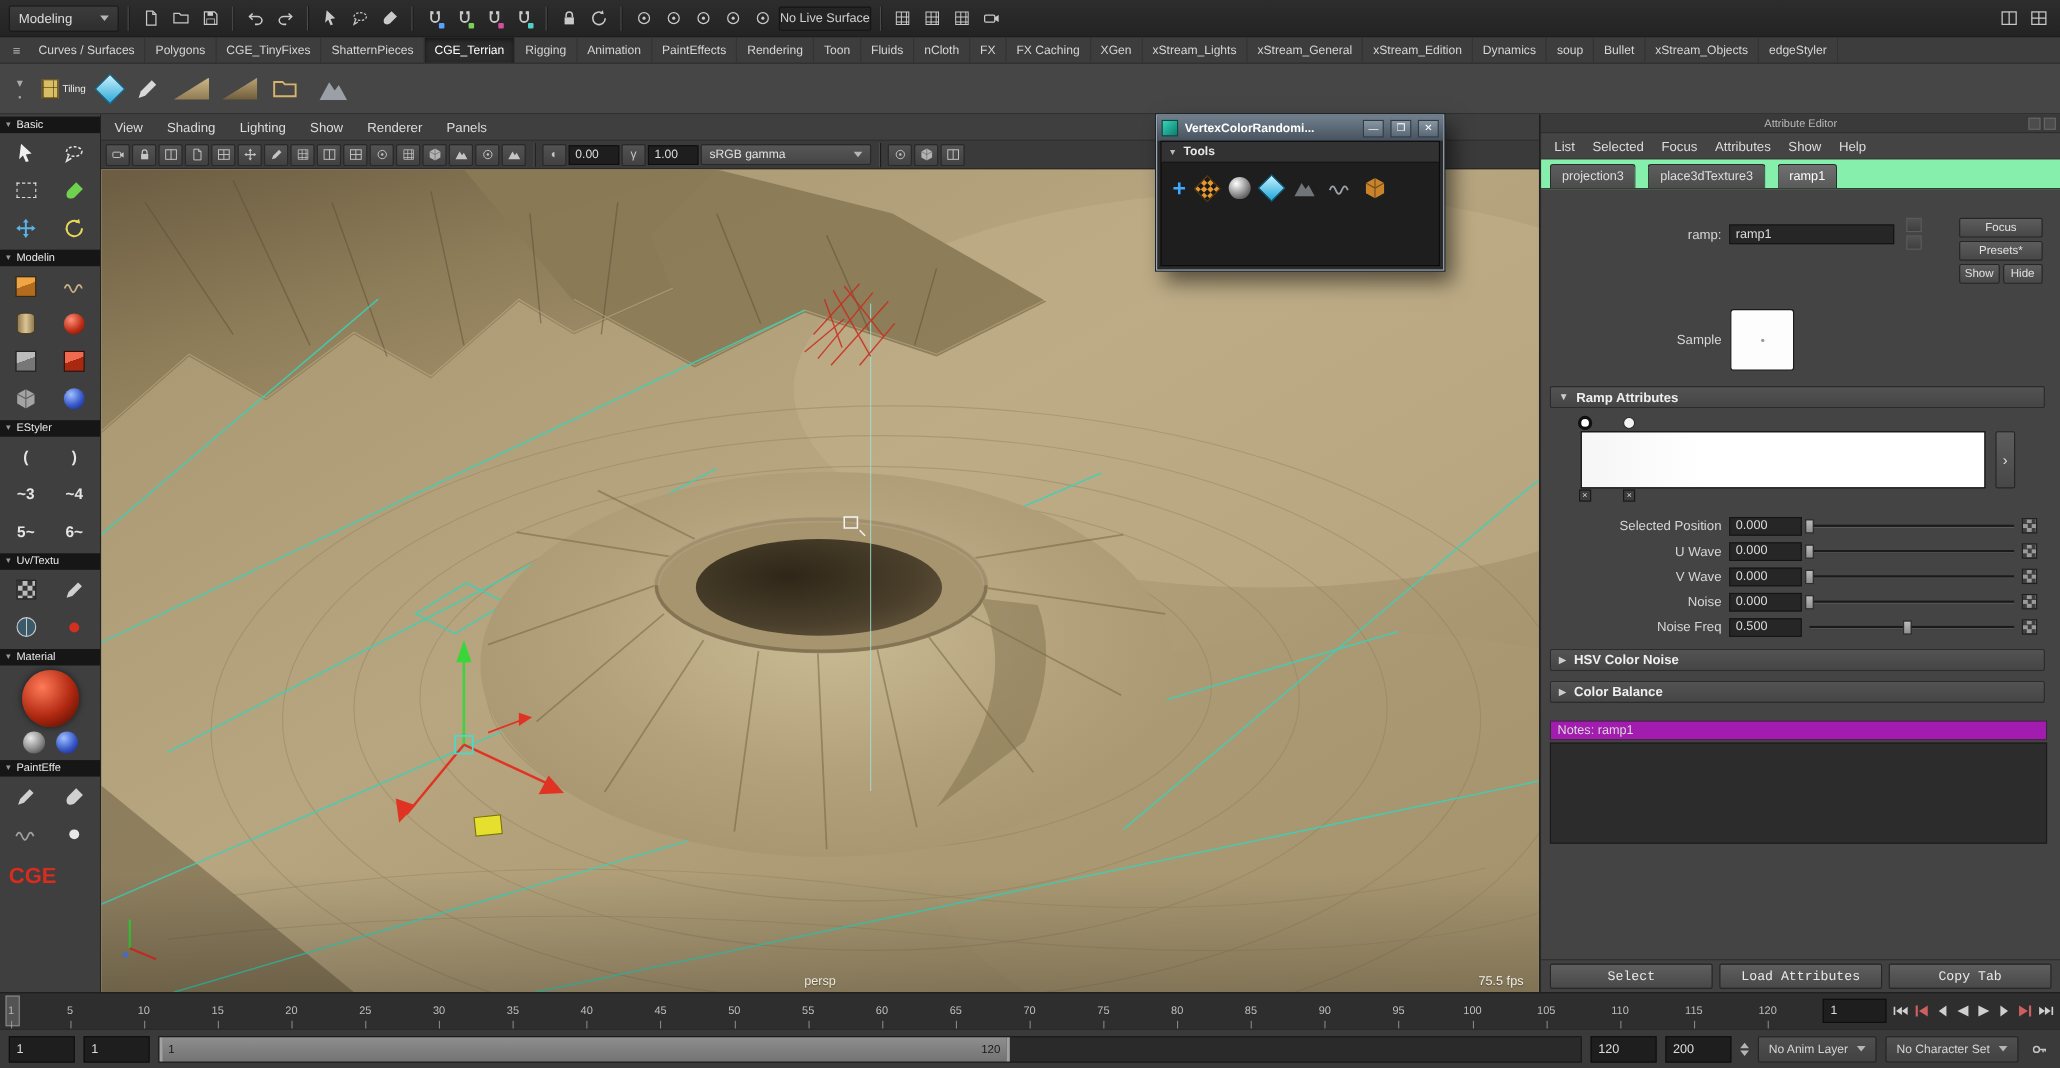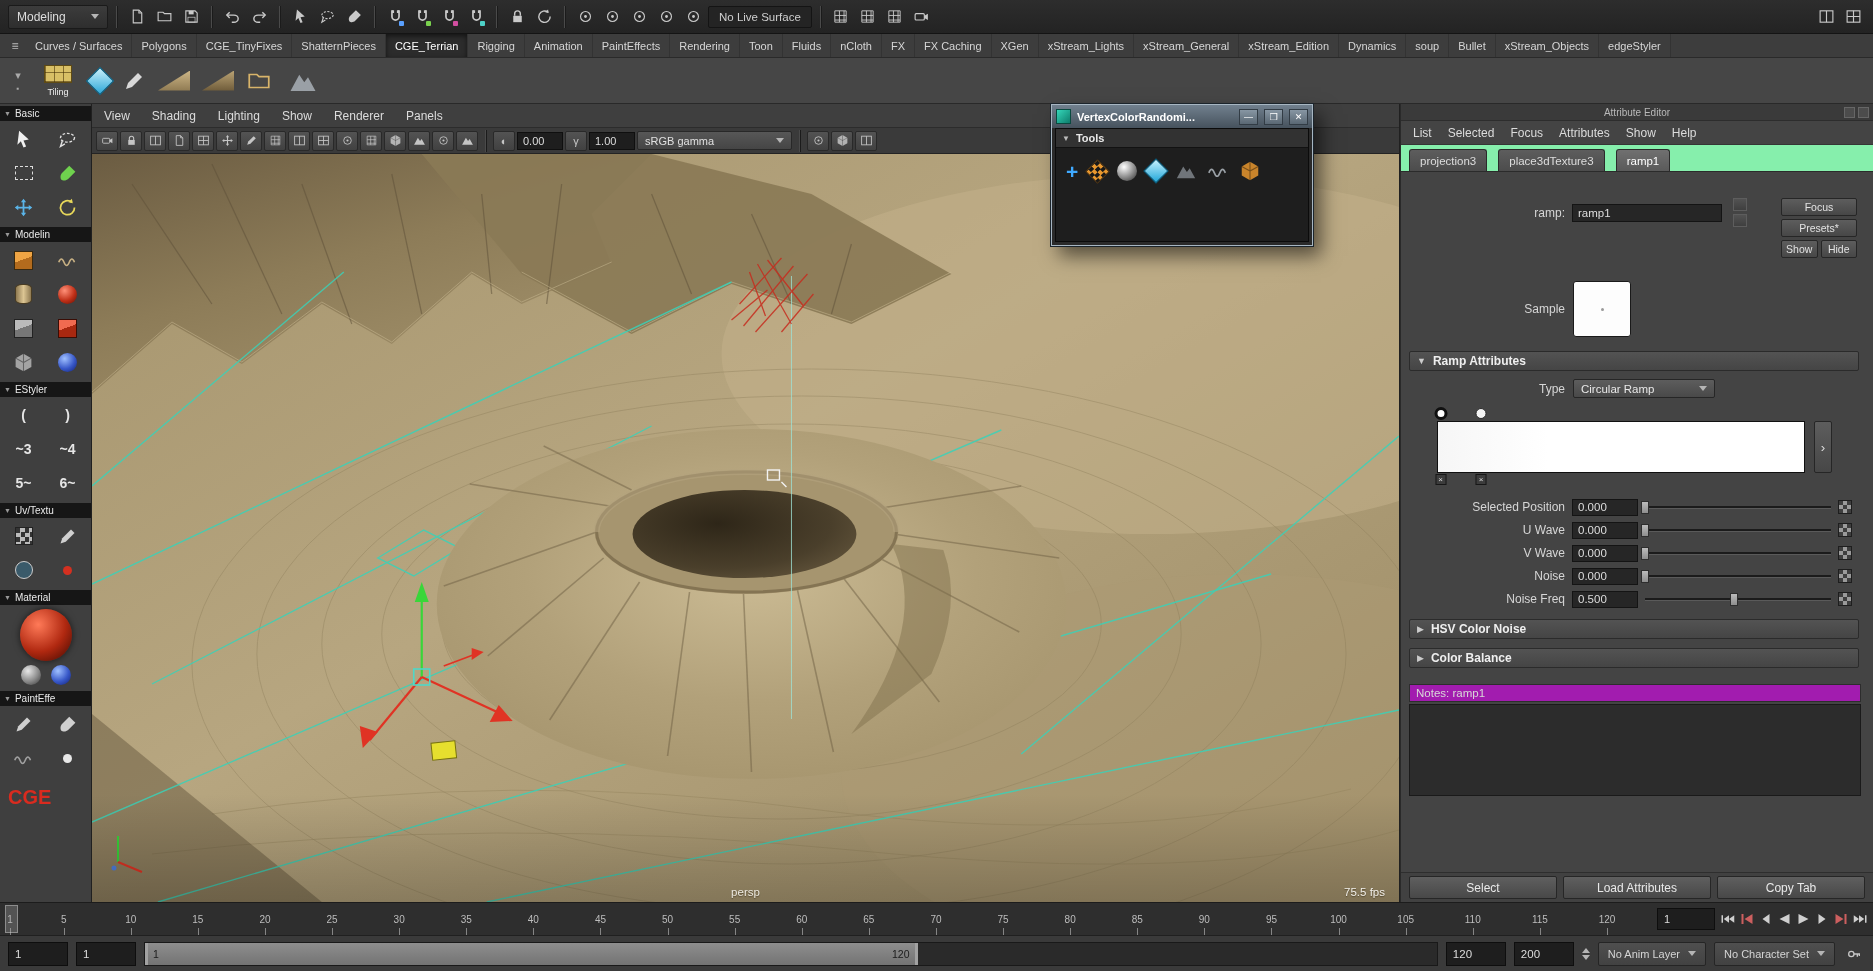--- a/index.html
+++ b/index.html
@@ -8,35 +8,35 @@
 #app{position:relative;width:1873px;height:971px;display:flex;flex-direction:column}
 
 
 .menubar{height:34px;flex:none;background:linear-gradient(#2d2d2d,#232323);display:flex;align-items:center;padding:0 8px;gap:3px;border-bottom:1px solid #141414}
 .mode-dd{display:flex;align-items:center;gap:8px;background:linear-gradient(#3c3c3c,#2e2e2e);border:1px solid #1a1a1a;border-radius:2px;height:24px;padding:0 8px;min-width:100px;color:#ddd;font-size:12px}
 .dd-caret{width:0;height:0;border-left:4px solid transparent;border-right:4px solid transparent;border-top:5px solid #b5b5b5;margin-left:auto}
 .vsep{width:1px;height:22px;background:#4a4a4a;box-shadow:1px 0 0 #1b1b1b;margin:0 5px;flex:none}
 .mbi{width:24px;height:24px;display:flex;align-items:center;justify-content:center;color:#c9c9c9;position:relative;border-radius:2px;flex:none}
 .mbi svg{width:17px;height:17px}
 .mbi .dot{position:absolute;right:3px;bottom:3px;width:5px;height:5px;border-radius:1px}
-.live-surface{height:22px;background:#242424;border:1px solid #141414;border-radius:2px;color:#cfcfcf;display:flex;align-items:center;padding:0 10px;font-size:11.5px;white-space:nowrap}
+.live-surface{height:22px;background:#242424;border:1px solid #141414;border-radius:2px;color:#cfcfcf;display:flex;align-items:center;padding:0 0;font-size:11.5px;white-space:nowrap}
 .mb-right{margin-left:auto;display:flex;gap:3px}
 
 
 .shelf-tabs{height:24px;flex:none;background:#3d3d3d;display:flex;align-items:stretch;padding-left:4px;border-bottom:1px solid #2a2a2a}
 .shelf-burger{width:22px;display:flex;align-items:center;justify-content:center;color:#bbb;font-size:12px}
 .tabs{display:flex;align-items:stretch;overflow:hidden}
 .shelf-tab{display:flex;align-items:center;padding:0 9px;font-size:11px;color:#d6d6d6;border-right:1px solid #333;white-space:nowrap}
 .shelf-tab.active{background:#2c2c2c;color:#fff;box-shadow:inset 0 2px 5px rgba(0,0,0,.55)}
 
 
 .shelf-row{height:46px;flex:none;background:#464646;display:flex;align-items:center;gap:12px;padding:0 10px;border-bottom:1px solid #292929}
 .shelf-colicon{width:16px;color:#aaa;font-size:11px;display:flex;flex-direction:column;gap:2px;align-items:center}
 .shelf-item{height:40px;display:flex;align-items:center;justify-content:center;flex:none}
-.tiling{flex-direction:column;gap:4px;width:40px}
+.tiling{flex-direction:row;gap:4px;width:40px}
 .tiling-grid{width:28px;height:18px;background-color:#d8bf66;background-image:repeating-linear-gradient(90deg,rgba(60,40,0,.55) 0 1px,transparent 1px 9px),repeating-linear-gradient(0deg,rgba(60,40,0,.55) 0 1px,transparent 1px 9px);border:1px solid #5e4a14}
 .tiling-label{font-size:9px;color:#f0f0f0}
 .shelf-diamond{width:20px;height:20px;transform:rotate(45deg);background:linear-gradient(135deg,#c9f0fb,#2da8d8);border:1px solid #0d6c92}
 .slope{width:32px;height:20px;background:linear-gradient(#cdb687,#8f7a52);clip-path:polygon(0 100%,100% 0,100% 100%)}
 .slope.s2{background:linear-gradient(#b9a273,#6f5c3a)}
 
 
 .main{flex:1;display:flex;min-height:0}
 
 
@@ -133,21 +133,21 @@
 .ae-slider-row{display:flex;align-items:center;gap:7px;height:22px}
 .val-field{width:66px;height:17px;background:#262626;border:1px solid #141414;font-size:11.5px;color:#ddd;display:flex;align-items:center;padding:0 5px;flex:none}
 .color-swatch{width:66px;height:15px;border:1px solid #0c0c0c;background:#000;flex:none}
 .slider{position:relative;width:186px;height:16px;flex:none}
 .sl-groove{position:absolute;left:0;right:0;top:7px;height:3px;background:#1b1b1b;border-bottom:1px solid #5a5a5a}
 .sl-handle{position:absolute;top:2px;width:8px;height:13px;background:linear-gradient(#bcbcbc,#8e8e8e);border:1px solid #2e2e2e;transform:translateX(-50%)}
 .map-btn{width:14px;height:14px;border:1px solid #1e1e1e;background:repeating-conic-gradient(#9a9a9a 0 25%,#3e3e3e 0 50%);background-size:8px 8px;flex:none}
 .ae-notes-label{margin:16px 6px 2px 8px;font-size:11.5px;color:#d8d8d8;background:#a21caf;height:18px;display:flex;align-items:center;padding-left:6px;border:1px solid #2d2d2d}
 .ae-notes{margin:0 6px 0 8px;height:92px;background:#2c2c2c;border:1px solid #1a1a1a}
 .ae-bottom{height:30px;flex:none;display:flex;gap:6px;padding:3px 8px;border-top:1px solid #2e2e2e;background:#414141}
-.ae-bbtn{flex:1;background:linear-gradient(#5f5f5f,#484848);border:1px solid #262626;border-radius:2px;color:#e9e9e9;font-size:12px;font-family:Liberation Sans, sans-serif}
+.ae-bbtn{flex:1;background:linear-gradient(#5f5f5f,#484848);border:1px solid #262626;border-radius:2px;color:#e9e9e9;font-size:12px;font-family:Liberation Mono, monospace}
 
 
 .timeline{position:relative;height:33px;flex:none;background:#2e2e2e;border-top:1px solid #1c1c1c}
 .tl-ticks{position:absolute;inset:0}
 .tl-tick{position:absolute;top:0;height:100%}
 .tl-tick b{position:absolute;bottom:10px;left:0;transform:translateX(-50%);font-weight:normal;font-size:10px;color:#bdbdbd;line-height:1}
 .tl-tick i{position:absolute;bottom:0;left:0;width:1px;height:7px;background:#858585}
 .tl-current{position:absolute;left:5px;top:2px;width:13px;height:28px;background:rgba(170,170,170,.3);border:1px solid rgba(210,210,210,.45)}
 .tl-field{position:absolute;right:158px;top:5px;width:58px;height:22px;background:#1e1e1e;border:1px solid #0e0e0e;color:#ddd;font-size:11px;padding:0 6px;font-family:inherit}
 .tl-playback{position:absolute;right:4px;top:4px;display:flex;gap:1px}
@@ -930,27 +930,20 @@
           <div class="ae-swatch">
               <span class="dot"></span>
             </div>
         </div>
 
         <div class="ae-section">
           <span class="tri">▼</span>
           <span>Ramp Attributes</span>
         </div>
 
-        <div class="ae-row">
-          <span class="ae-label">Type</span>
-          <div class="ae-dd">
-            <span>Circular Ramp</span>
-            <span class="dd-caret"></span>
-          </div>
-        </div>
 
         <div class="ae-ramp">
           <div class="ramp-top">
             <span class="rh selected" style="left:1%"></span>
             <span class="rh" style="left:12%"></span>
           </div>
           <div class="ramp-grad"></div>
           <div class="ramp-bottom">
             <span class="rx" style="left:1%">×</span>
             <span class="rx" style="left:12%">×</span>

